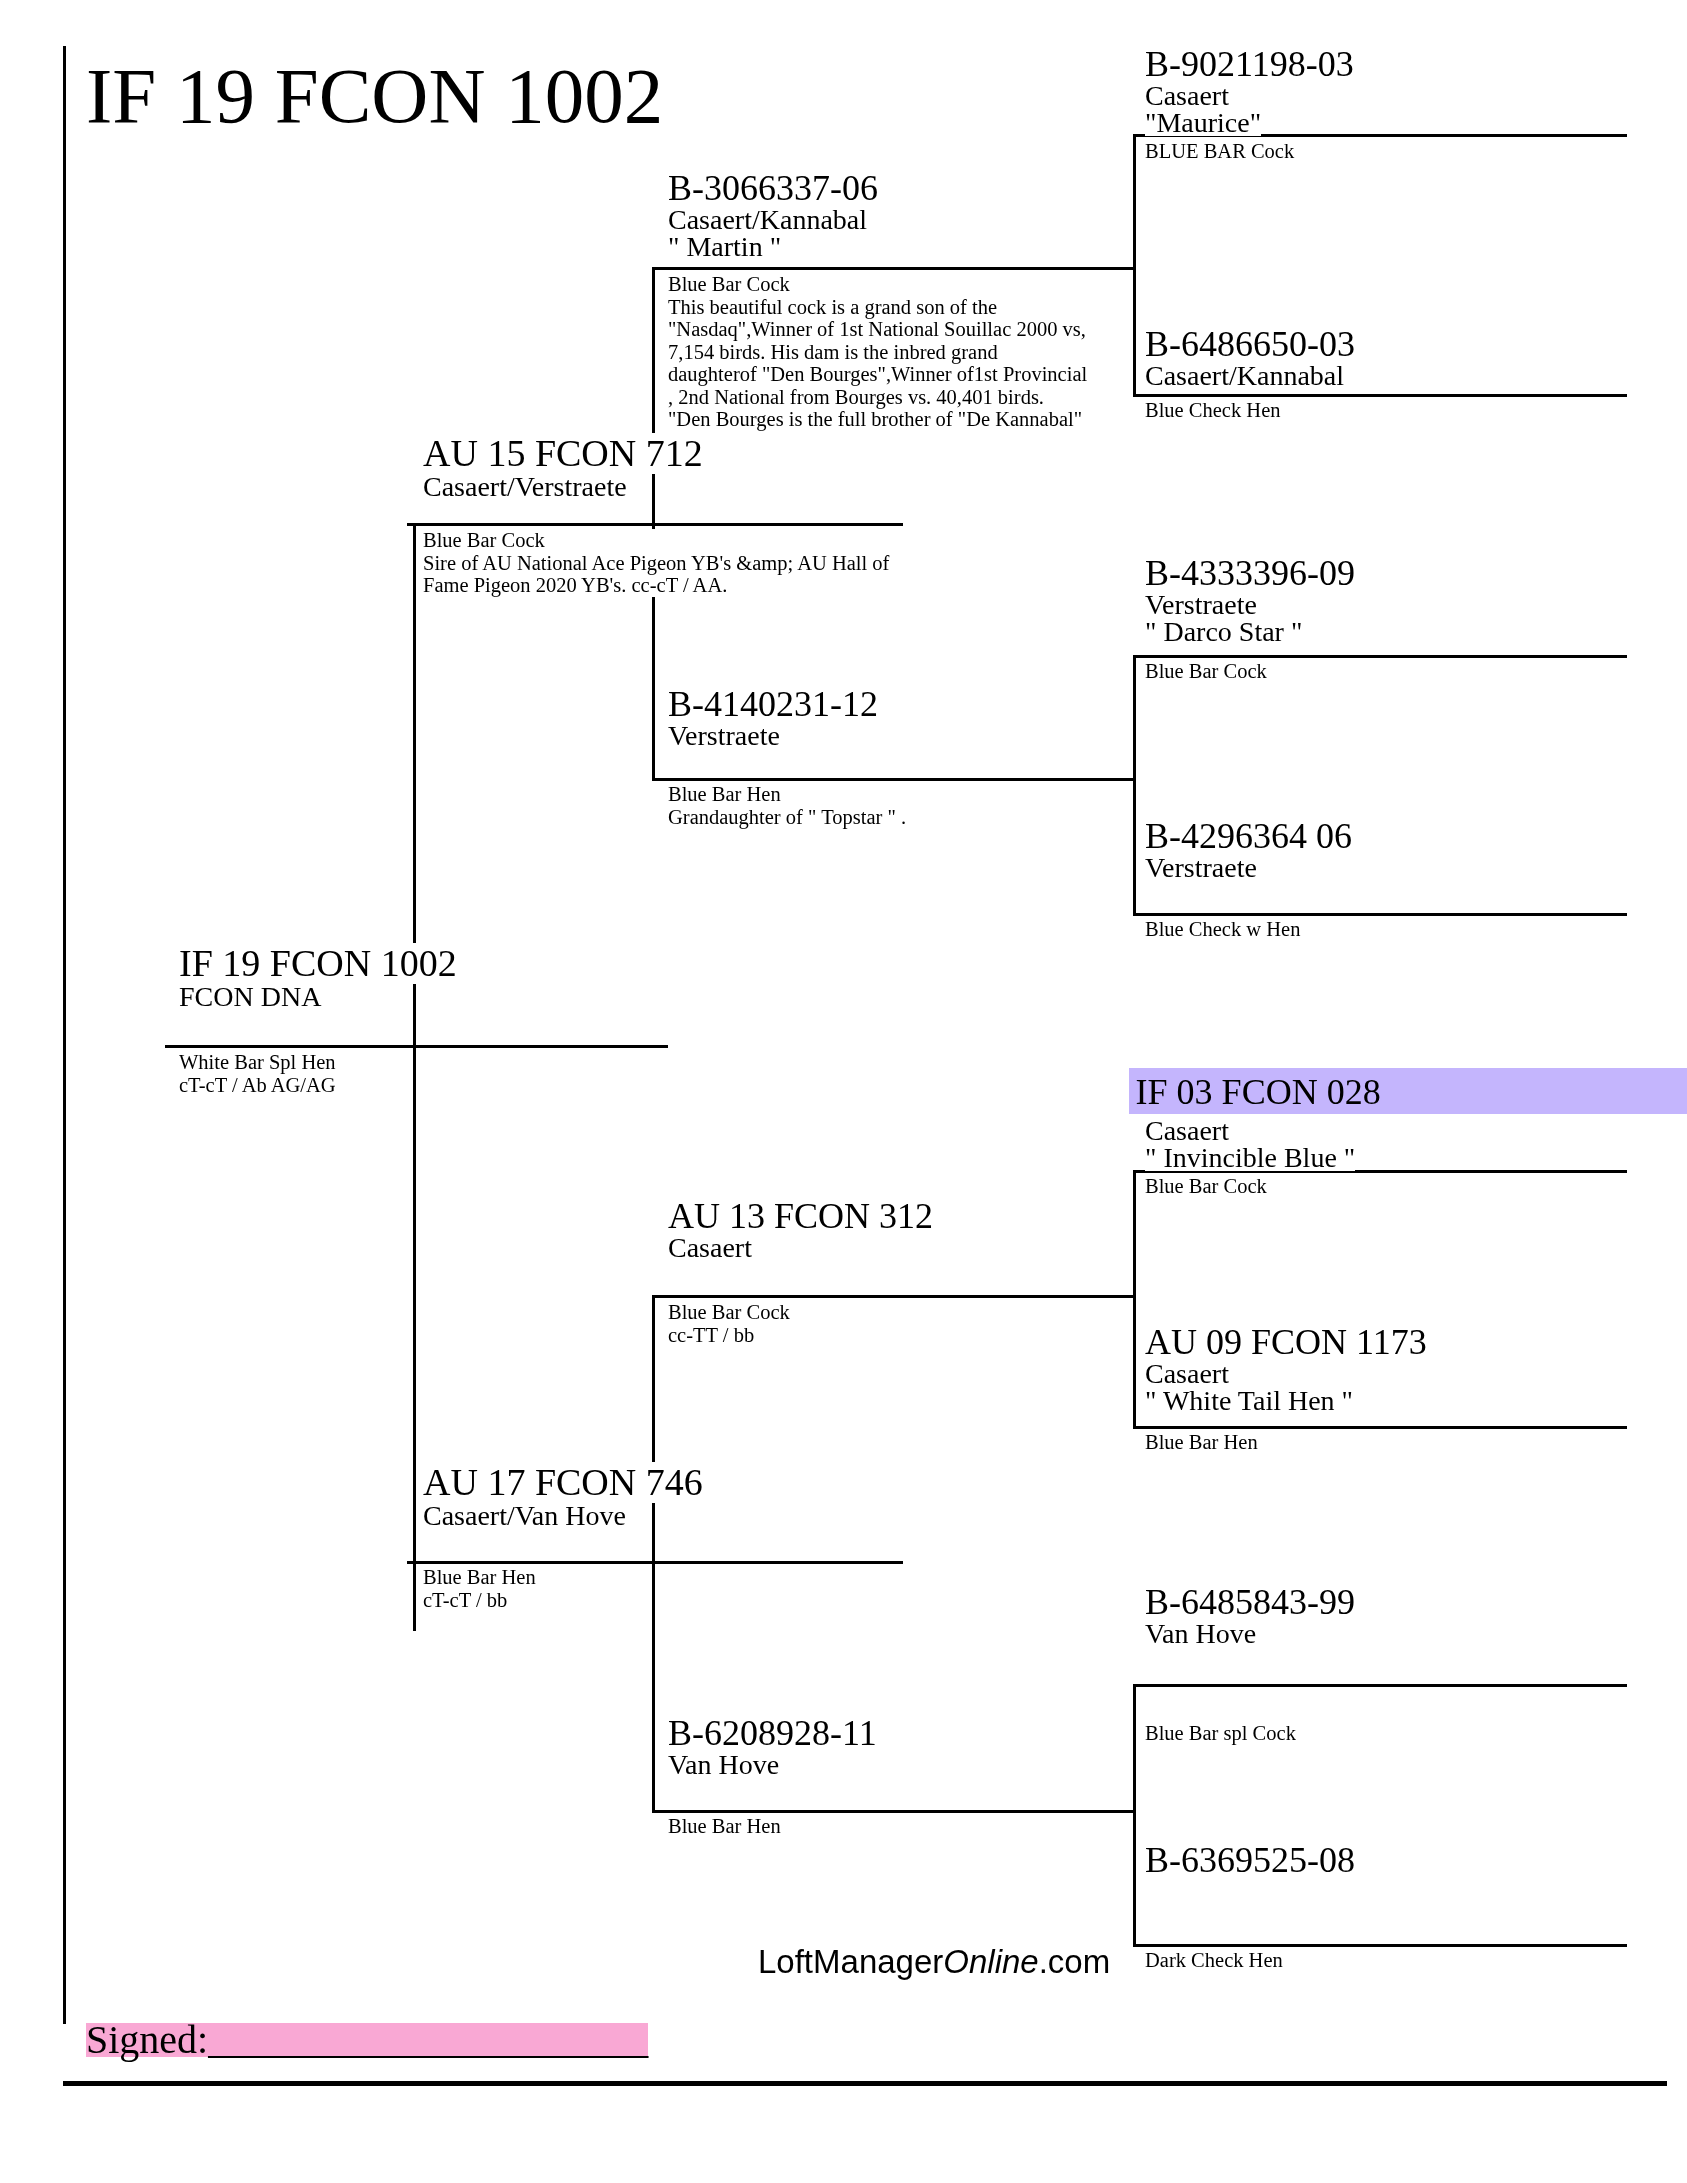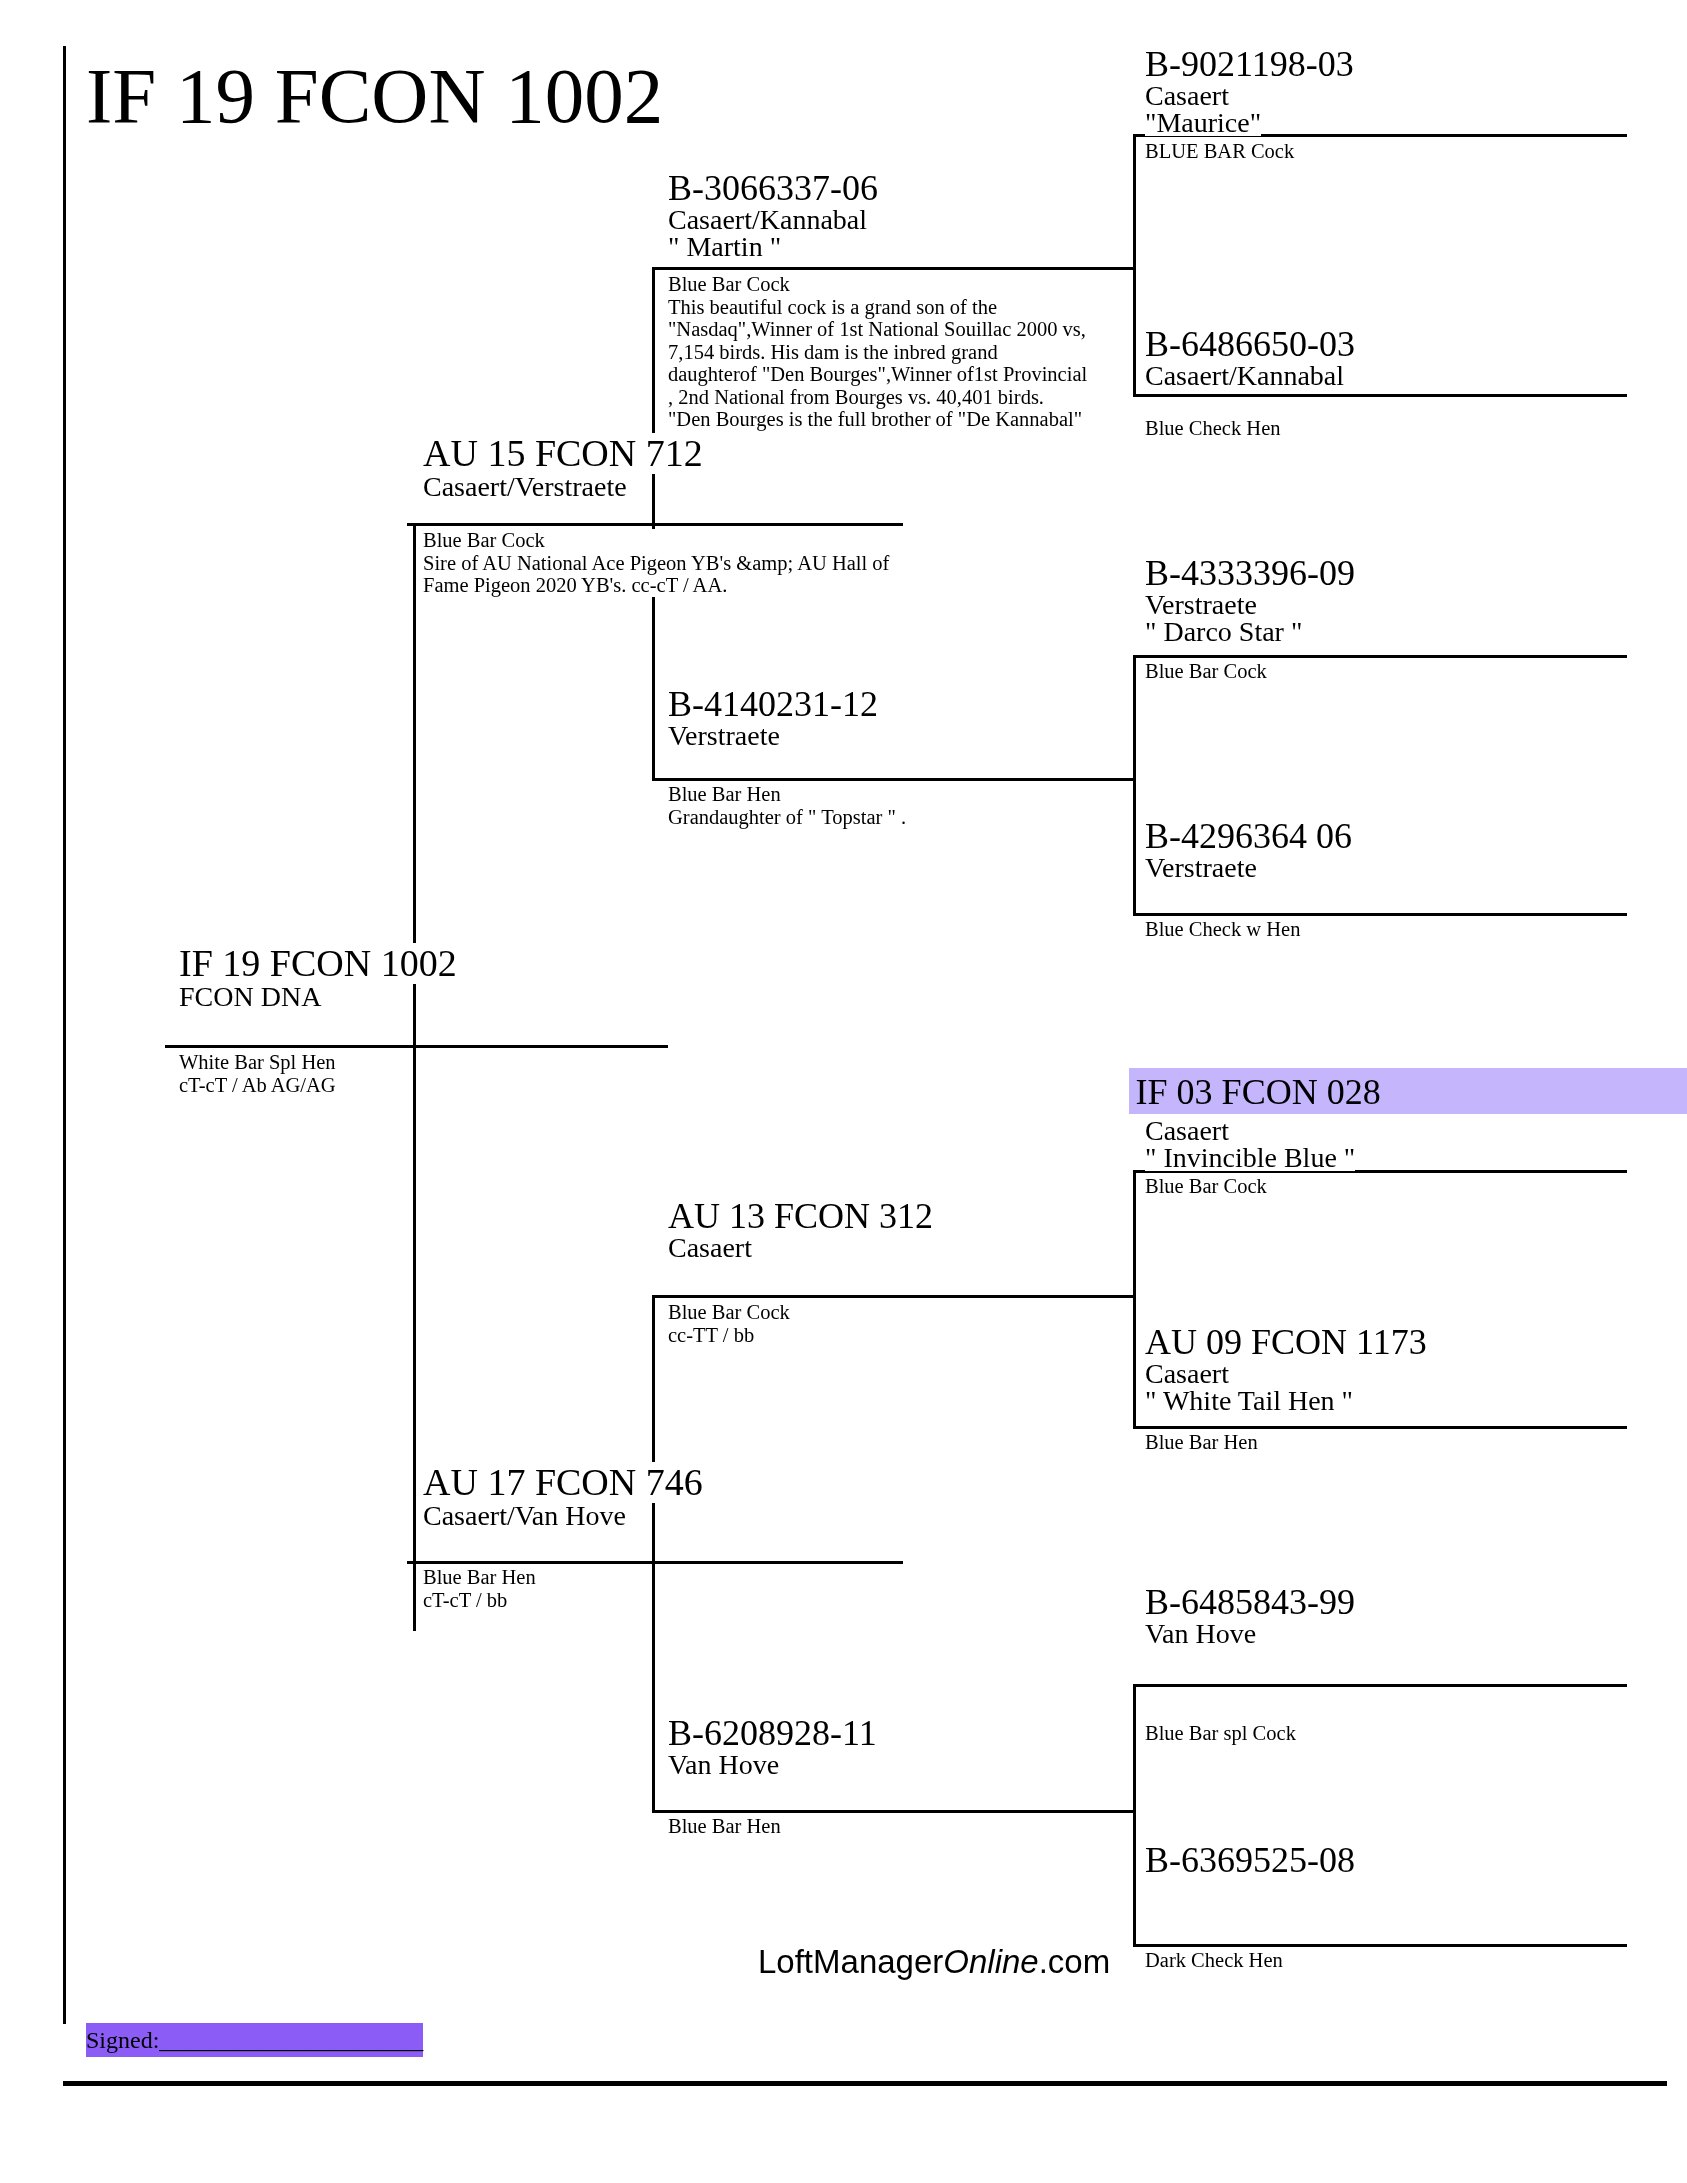--- a/index.html
+++ b/index.html
@@ -11,21 +11,21 @@
   .page-subtitle{position:absolute;font-size:46px;line-height:49px;z-index:2;background:#fff;width:max-content;}
   .nb{position:absolute;z-index:2;}
   .nb > div{width:max-content;background:#fff;}
   .band{font-size:36px;line-height:38px;}
   .band-lg{font-size:38px;line-height:41px;}
   .strain,.nick{font-size:28px;line-height:26.5px;}
   .desc{position:absolute;z-index:2;font-size:20.5px;line-height:22.5px;white-space:pre-line;
         background:#fff;width:max-content;max-width:490px;}
   .hl-band{position:absolute;z-index:1;}
   .hl-band .band{background:transparent;padding:4px 0 0 6.6px;line-height:41px;}
-  .footer-signed{position:absolute;font-size:24px;line-height:34px;z-index:2;background:#8b5cf6;width:max-content;}
+  .footer-signed{position:absolute;font-size:40px;line-height:34px;z-index:2;background:#f9a8d4;width:max-content;}
   .brand{position:absolute;font-size:33px;line-height:36px;z-index:2;
          font-family:"Liberation Sans", sans-serif;width:max-content;}
   .brand .it{font-style:italic;}
 </style>
 </head>
 <body>
 
 <div class="page">
 
   <div class="vline" style="left:63px;top:46px;height:1978px;width:2.6px;"></div>
@@ -115,21 +115,21 @@
     <div class="band">B-9021198-03</div>
     <div class="strain">Casaert</div>
     <div class="nick">"Maurice"</div>
   </div>
   <div class="desc" style="left:1145px;top:140px;">BLUE BAR Cock</div>
 
   <div class="nb" style="left:1145px;top:301px;margin-top:24px;">
     <div class="band">B-6486650-03</div>
     <div class="strain">Casaert/Kannabal</div>
   </div>
-  <div class="desc" style="left:1145px;top:399px;margin-top:18px;">Blue Check Hen</div>
+  <div class="desc" style="left:1145px;top:399px;">Blue Check Hen</div>
 
   <div class="nb" style="left:1145px;top:554px;">
     <div class="band">B-4333396-09</div>
     <div class="strain">Verstraete</div>
     <div class="nick">" Darco Star "</div>
   </div>
   <div class="desc" style="left:1145px;top:660px;">Blue Bar Cock</div>
 
   <div class="nb" style="left:1145px;top:817px;">
     <div class="band">B-4296364 06</div>

